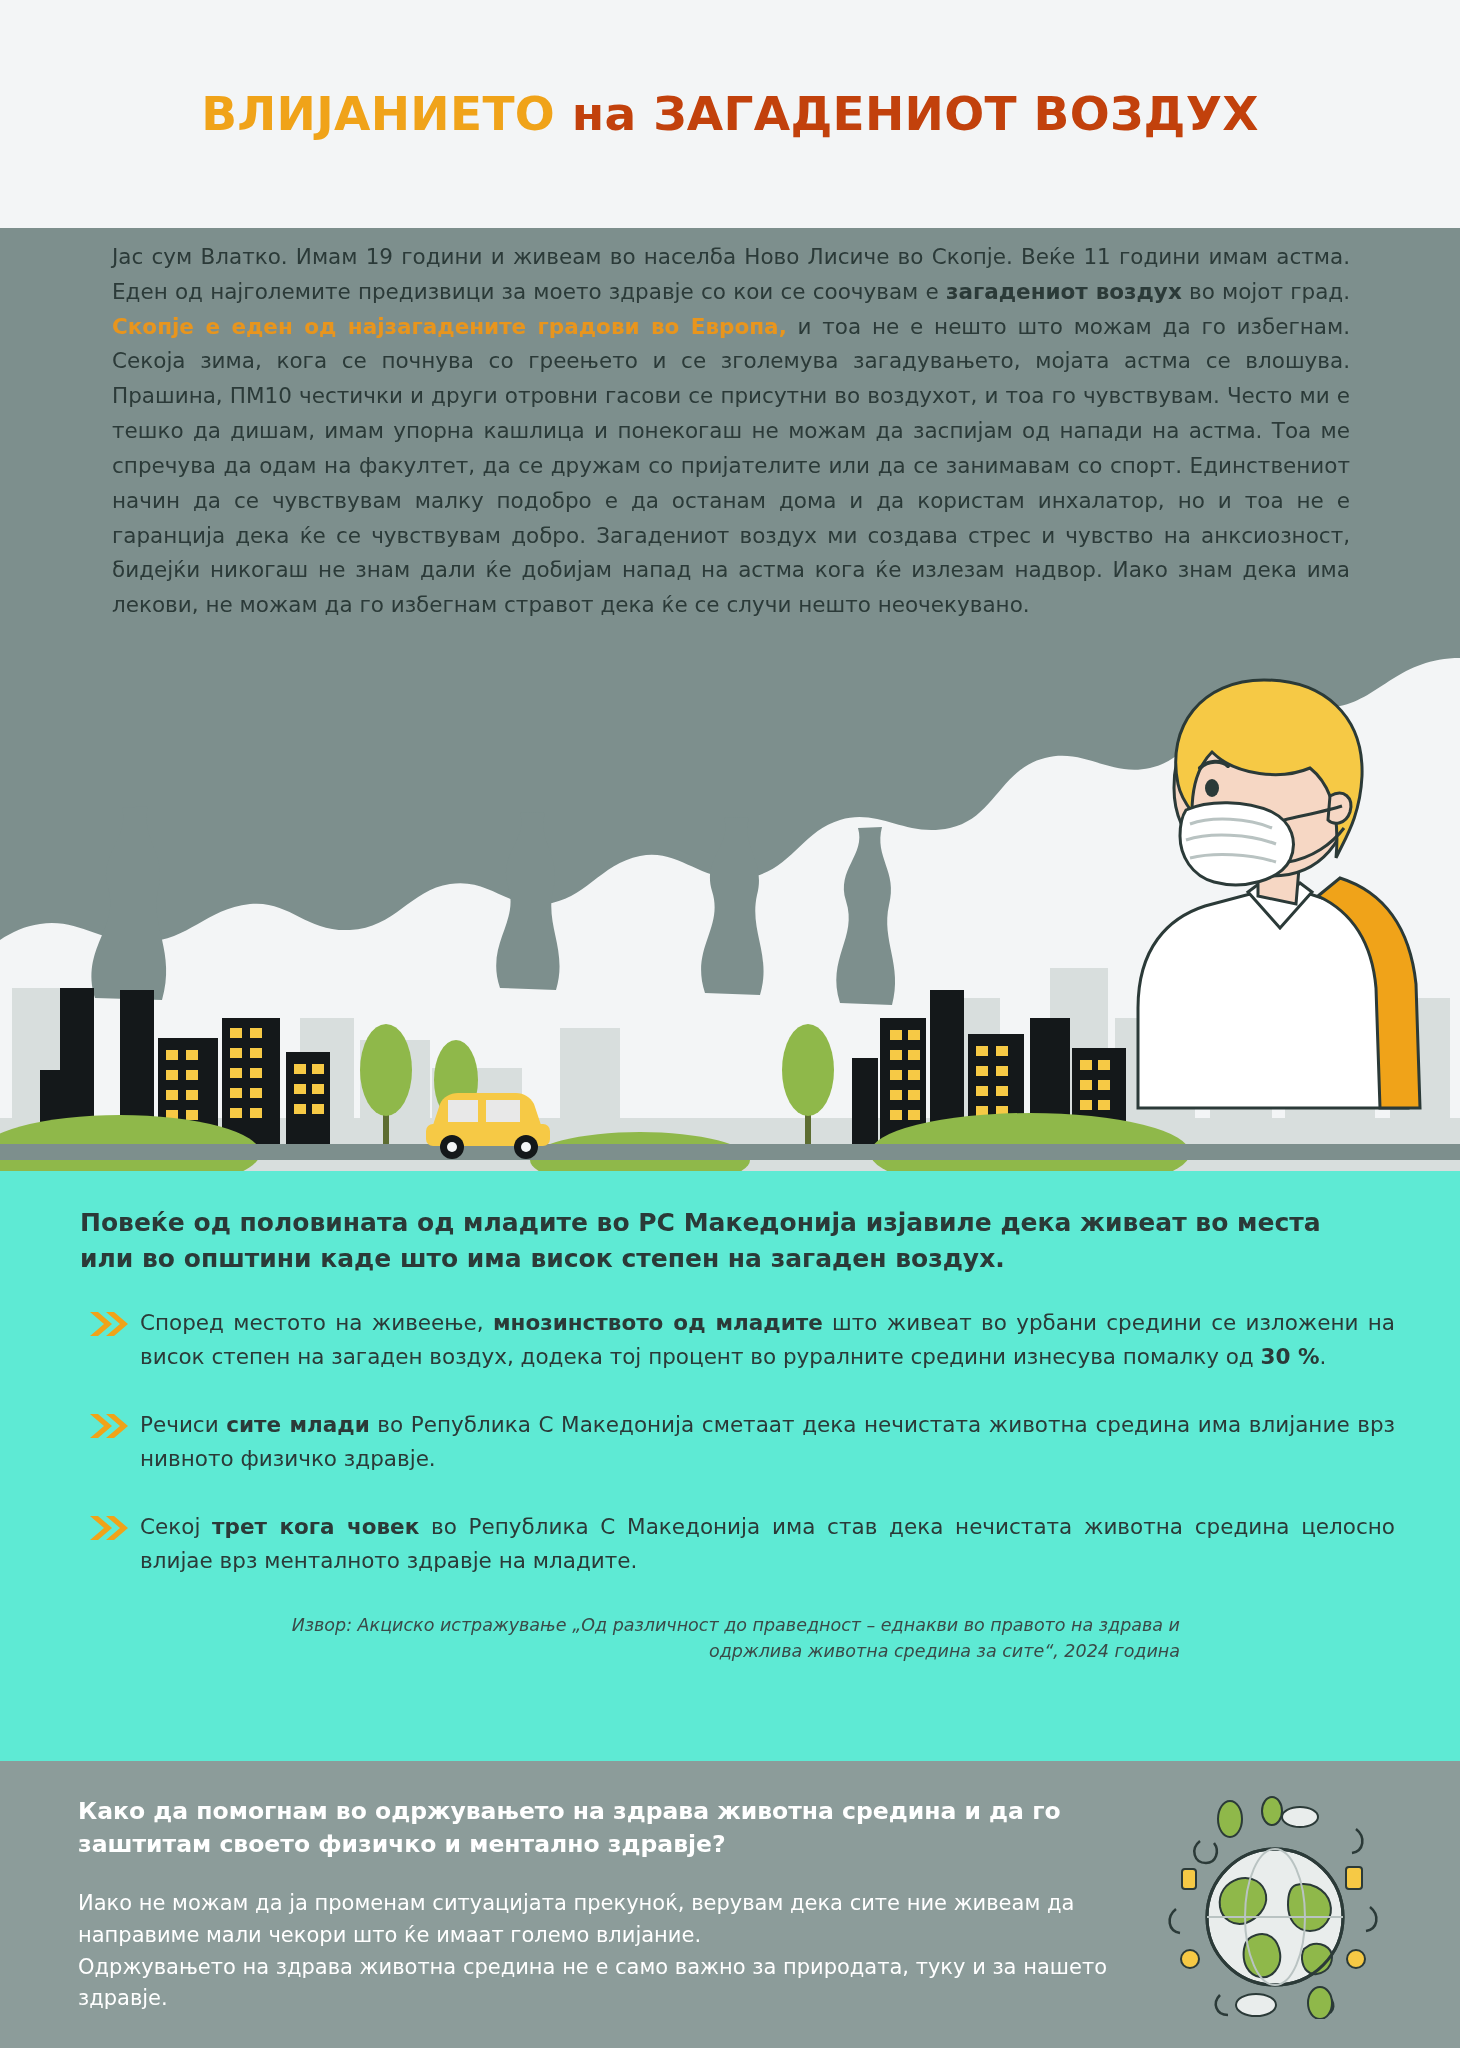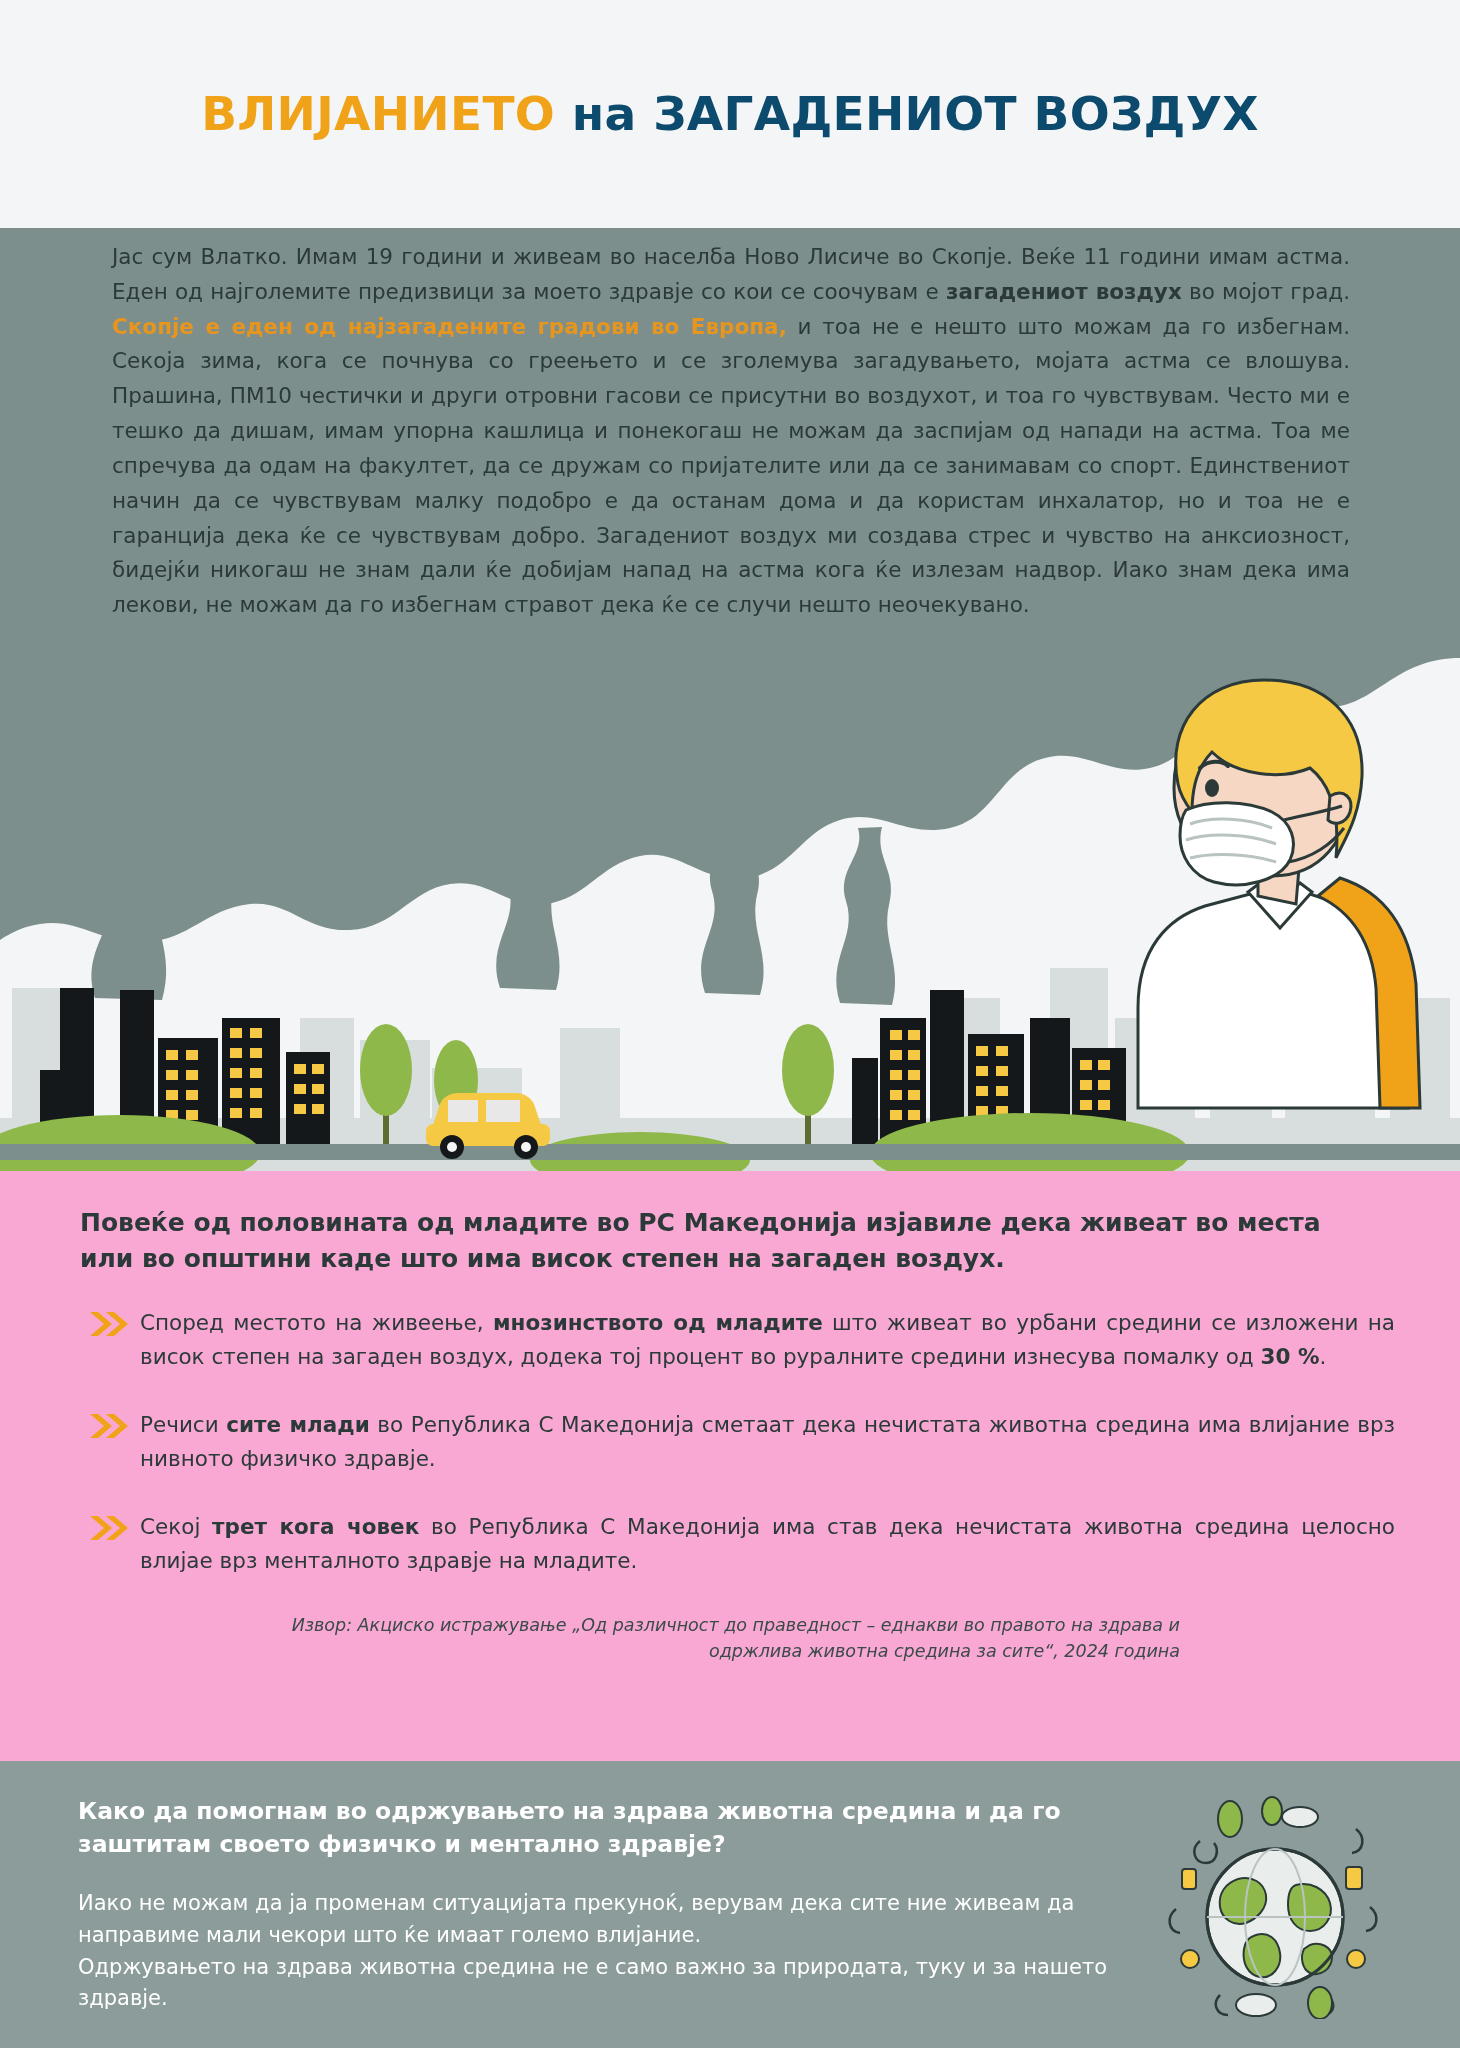--- a/index.html
+++ b/index.html
@@ -31,21 +31,21 @@
   }
   .header-line {
     text-align: center;
     font-size: 47px;
     font-weight: bold;
     line-height: 1.28;
     letter-spacing: 0.3px;
     white-space: nowrap;
   }
   .c-orange { color: #f0a319; }
-  .c-grey   { color: #0c4a6e; }
+  .c-grey   { color: #c2410c; }
 
   
   .story {
     position: relative;
     width: 100%;
     height: 943px;
     background: #f3f5f6;
     overflow: hidden;
   }
   .smoke-svg, .city-svg, .person-svg {
@@ -65,21 +65,21 @@
     z-index: 6;
   }
   .story-text b { font-weight: bold; }
   .hl-orange { color: #e8951d; font-weight: bold; }
 
   
   .yellow {
     position: relative;
     width: 100%;
     height: 590px;
-    background: #f9a8d4;
+    background: #5eead4;
     padding: 34px 60px 4px 60px;
   }
   .yellow-title {
     font-size: 25px;
     font-weight: bold;
     line-height: 1.42;
     color: #2b3a38;
     margin-bottom: 30px;
     padding: 0 20px 0 20px;
   }

